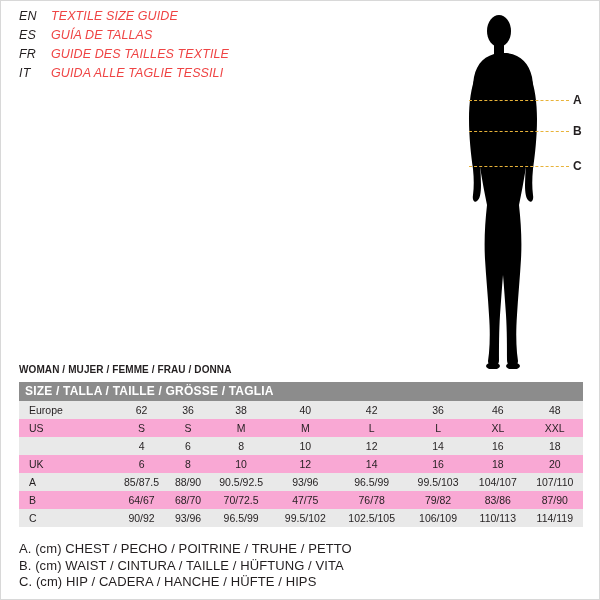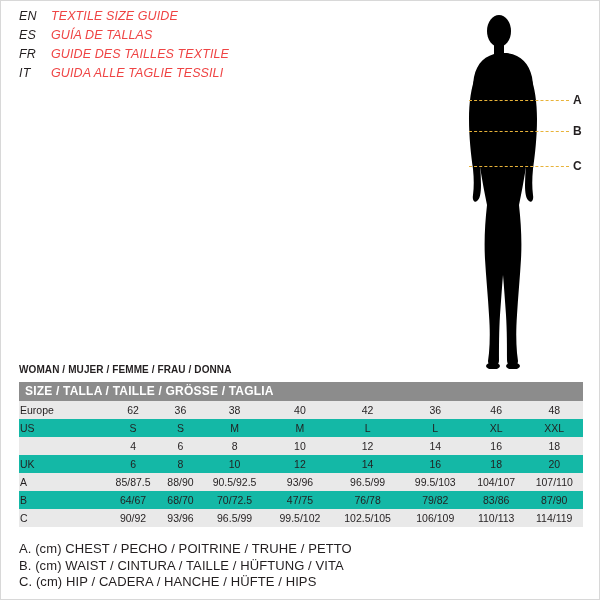--- a/index.html
+++ b/index.html
@@ -108,28 +108,28 @@
     font-weight: bold;
     text-align: left;
     padding-left: 6px;
     font-size: 12px;
     letter-spacing: .2px;
     height: 19px;
     line-height: 19px;
   }
   .size-table .rowlabel {
     text-align: left;
-    padding-left: 1px;
+    padding-left: 10px;
     width: 86px;
   }
   .shaded td {
     background: #e9e9e9;
   }
   .plain td {
-    background: #14b8a6;
+    background: #f9a8d4;
   }
 
   
   .legend {
     position: absolute;
     left: 18px;
     top: 540px;
     width: 500px;
   }
   .legend-row {

